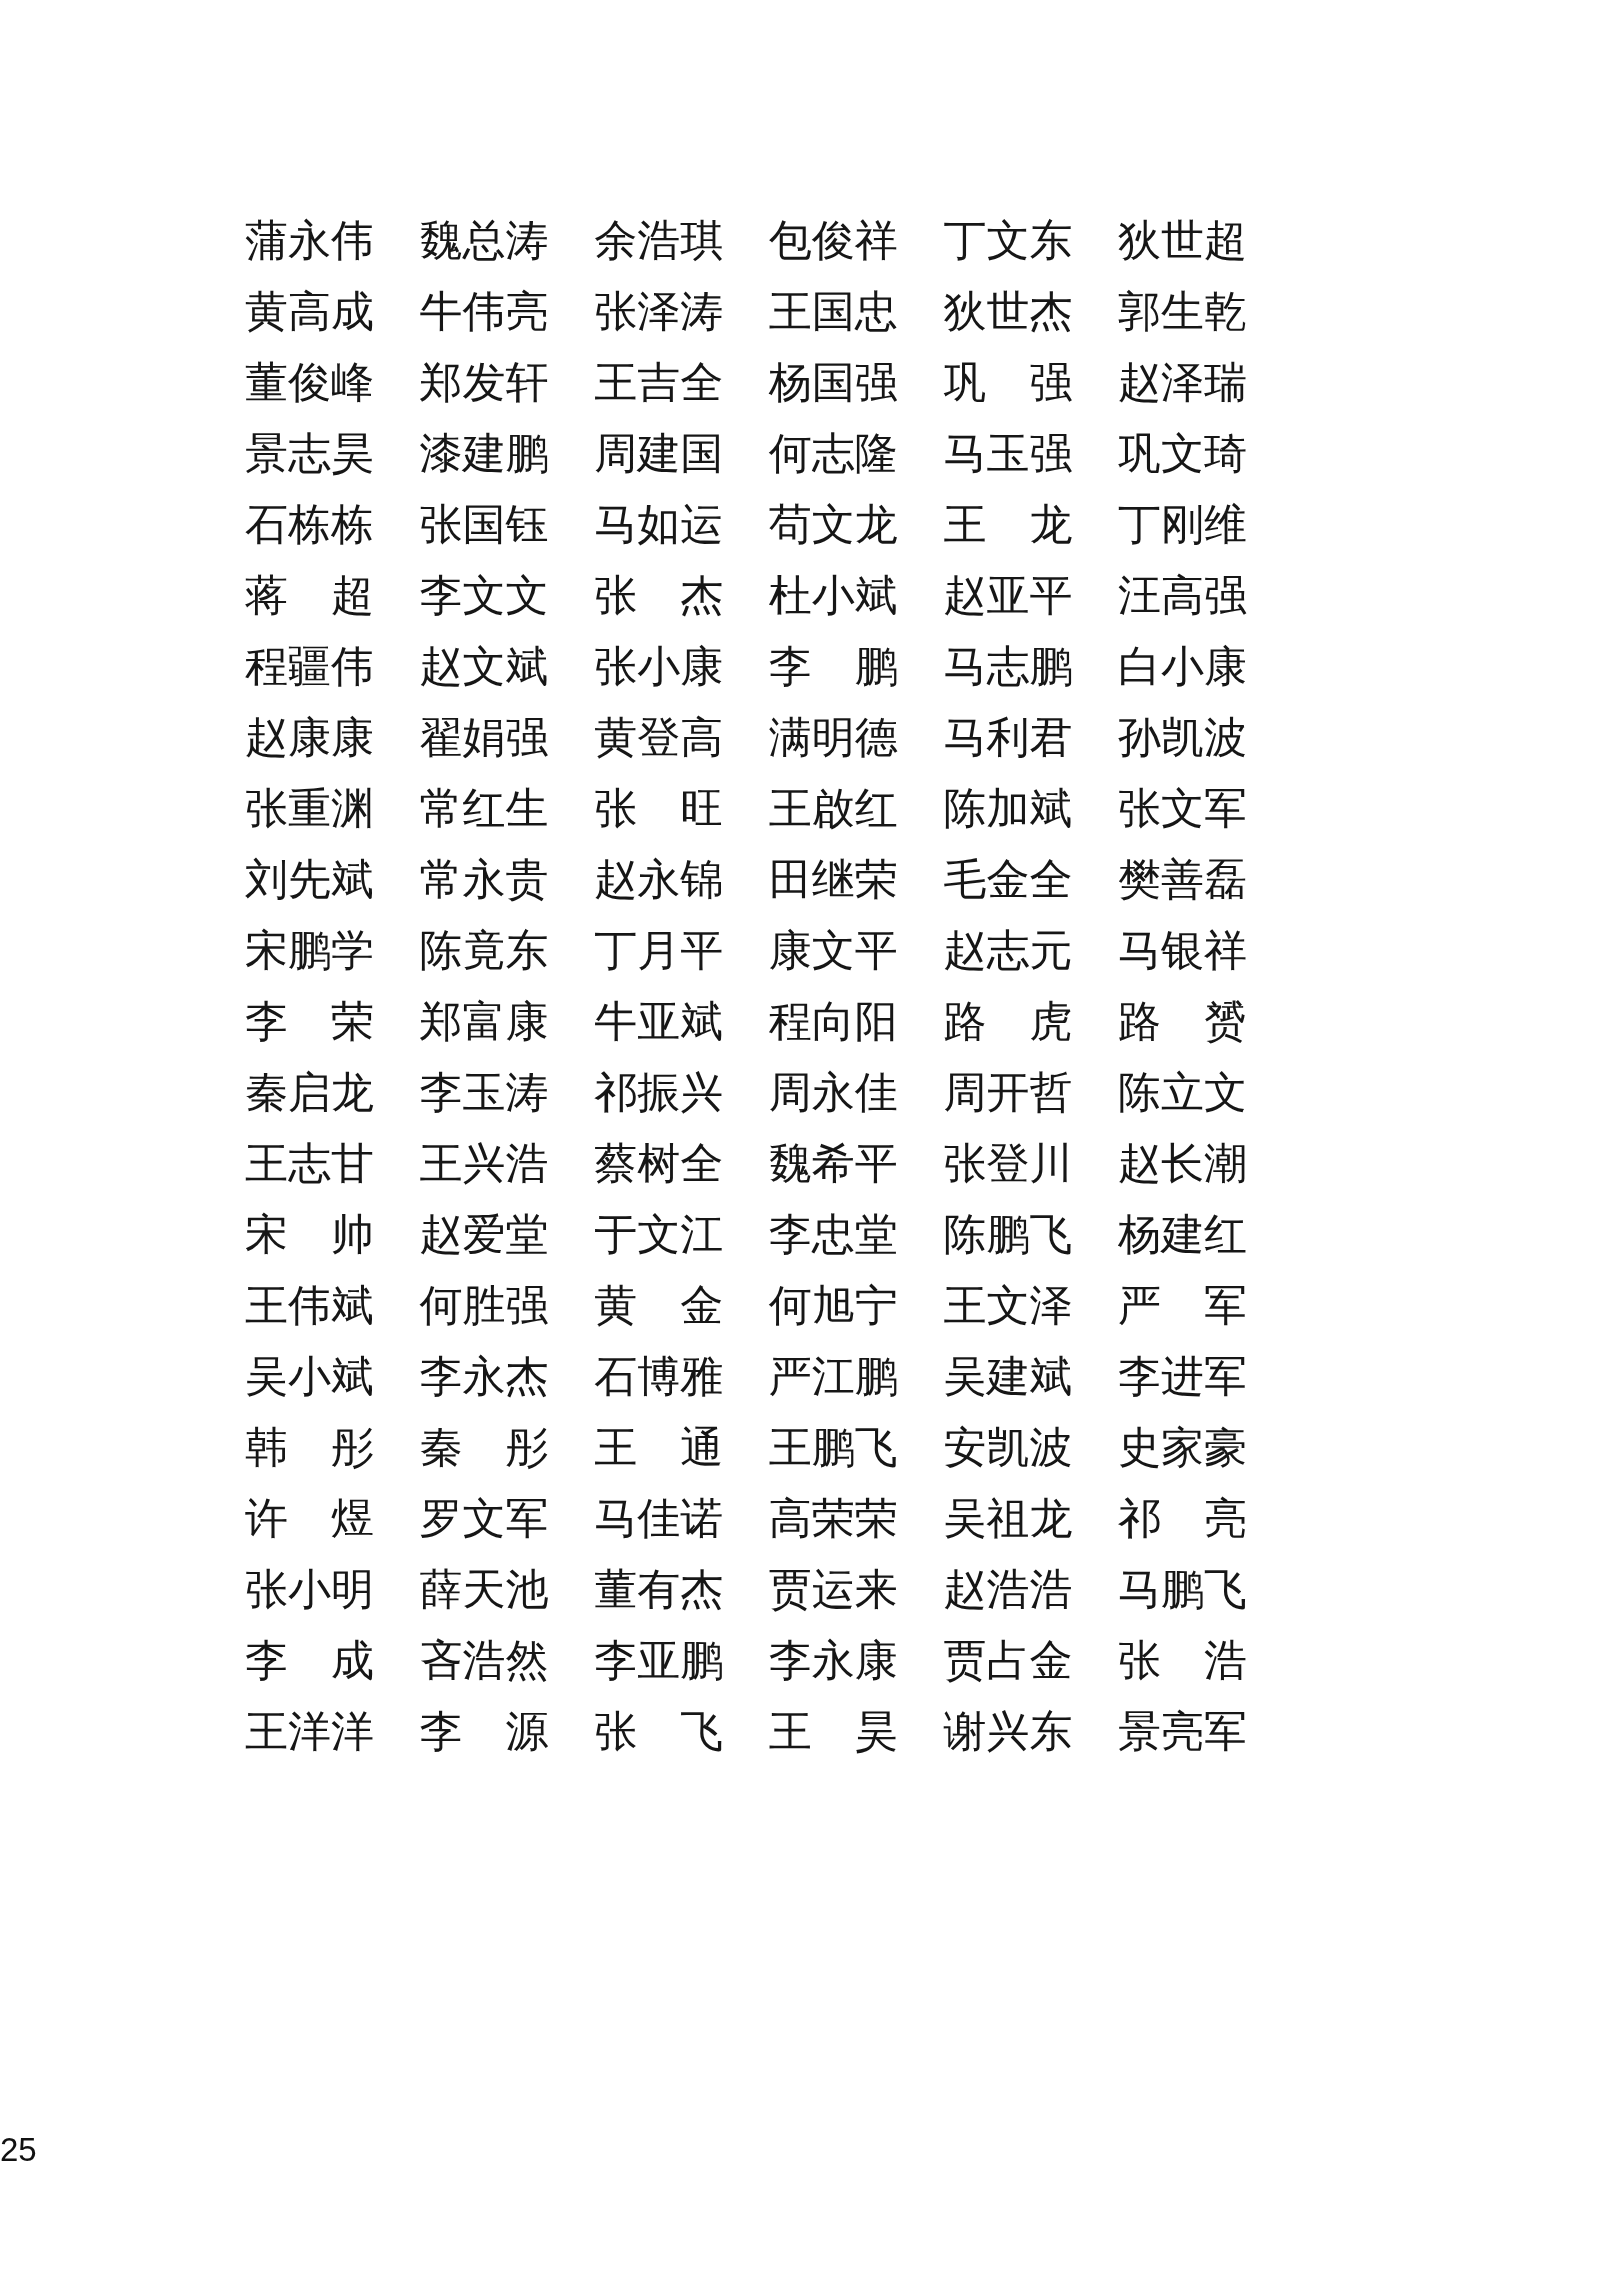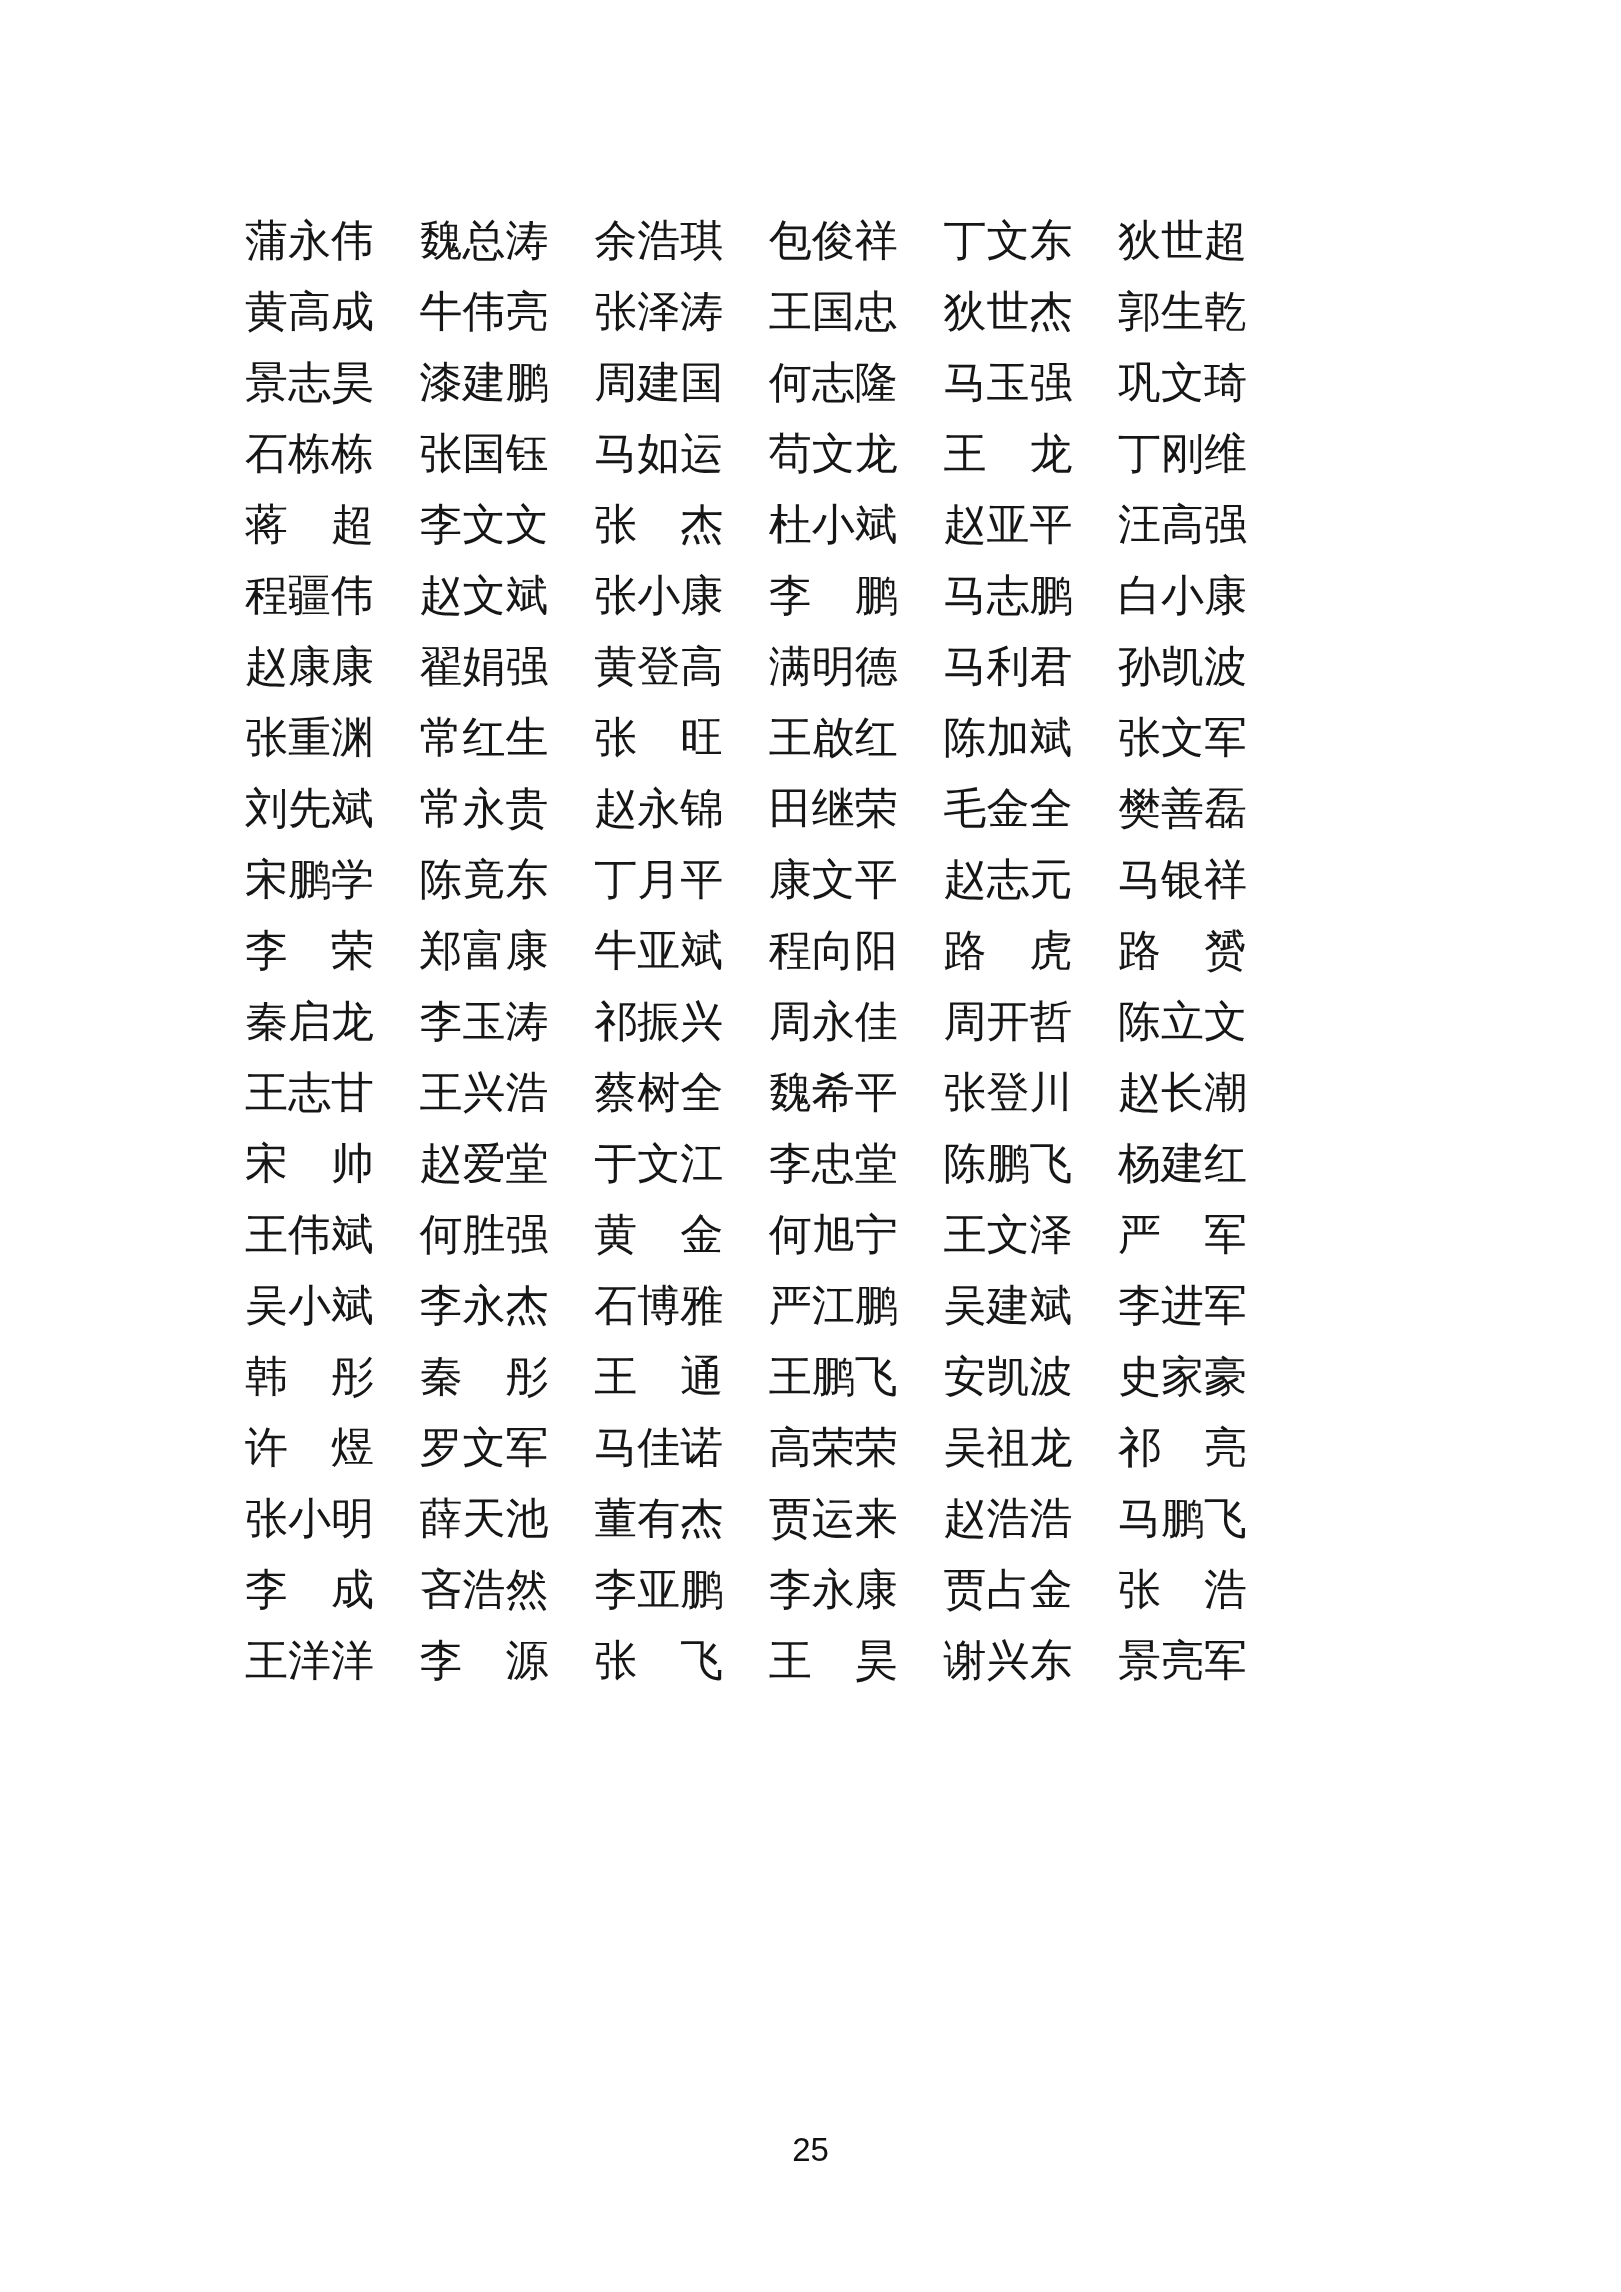--- a/index.html
+++ b/index.html
@@ -34,21 +34,21 @@
     font-size: 43px;
     line-height: 1;
     white-space: pre;
     letter-spacing: 0;
   }
   .page-number {
     position: absolute;
     top: 2133px;
     left: 0;
     width: 100%;
-    text-align: center;
+    text-align: left;
     font-family: "Liberation Sans", "DejaVu Sans", sans-serif;
     font-size: 33px;
     line-height: 1;
     color: #111111;
   }
 </style>
 </head>
 <body>
 
 <div class="page">
@@ -63,20 +63,28 @@
       </div>
       <div class="name-row">
         <span class="name-cell">黄高成</span>
         <span class="name-cell">牛伟亮</span>
         <span class="name-cell">张泽涛</span>
         <span class="name-cell">王国忠</span>
         <span class="name-cell">狄世杰</span>
         <span class="name-cell">郭生乾</span>
       </div>
       <div class="name-row">
+        <span class="name-cell">董俊峰</span>
+        <span class="name-cell">郑发轩</span>
+        <span class="name-cell">王吉全</span>
+        <span class="name-cell">杨国强</span>
+        <span class="name-cell">巩　强</span>
+        <span class="name-cell">赵泽瑞</span>
+      </div>
+      <div class="name-row">
         <span class="name-cell">景志昊</span>
         <span class="name-cell">漆建鹏</span>
         <span class="name-cell">周建国</span>
         <span class="name-cell">何志隆</span>
         <span class="name-cell">马玉强</span>
         <span class="name-cell">巩文琦</span>
       </div>
       <div class="name-row">
         <span class="name-cell">石栋栋</span>
         <span class="name-cell">张国钰</span>

